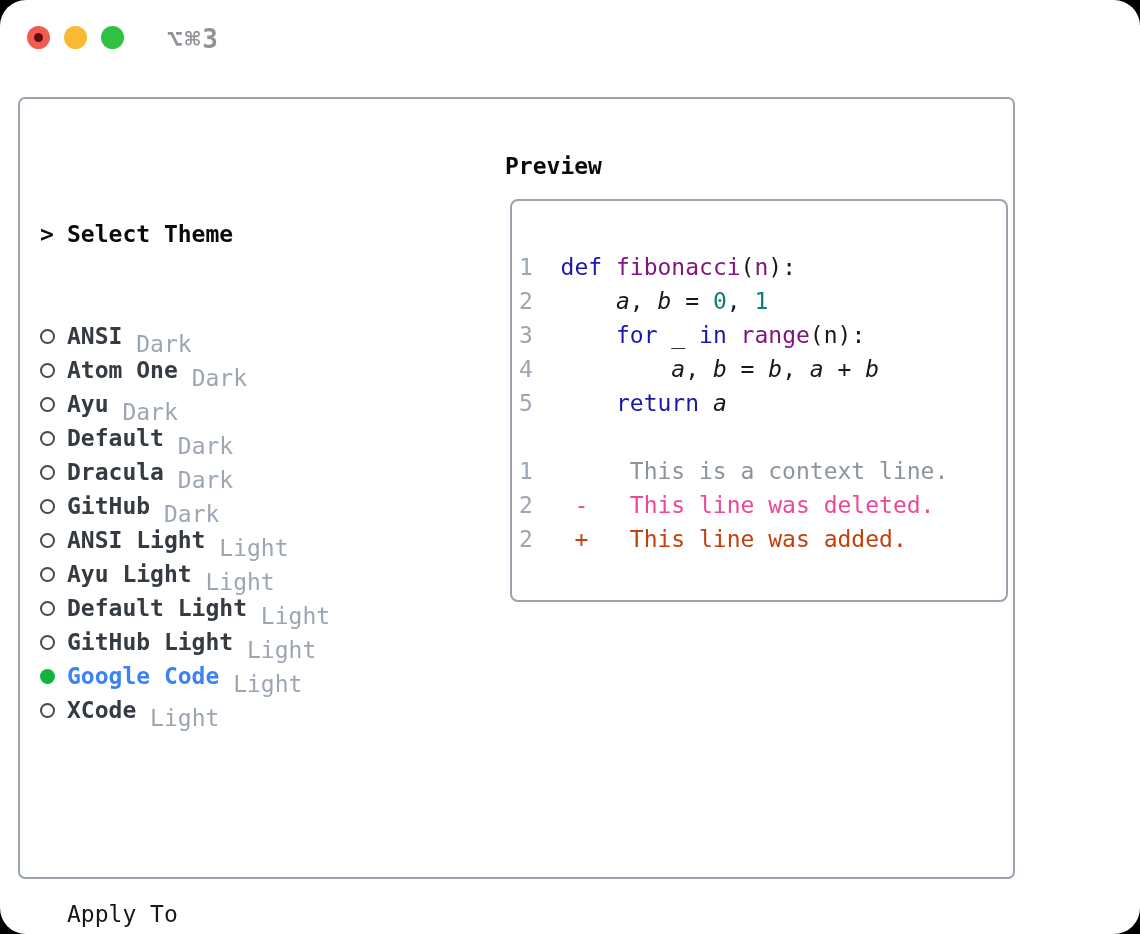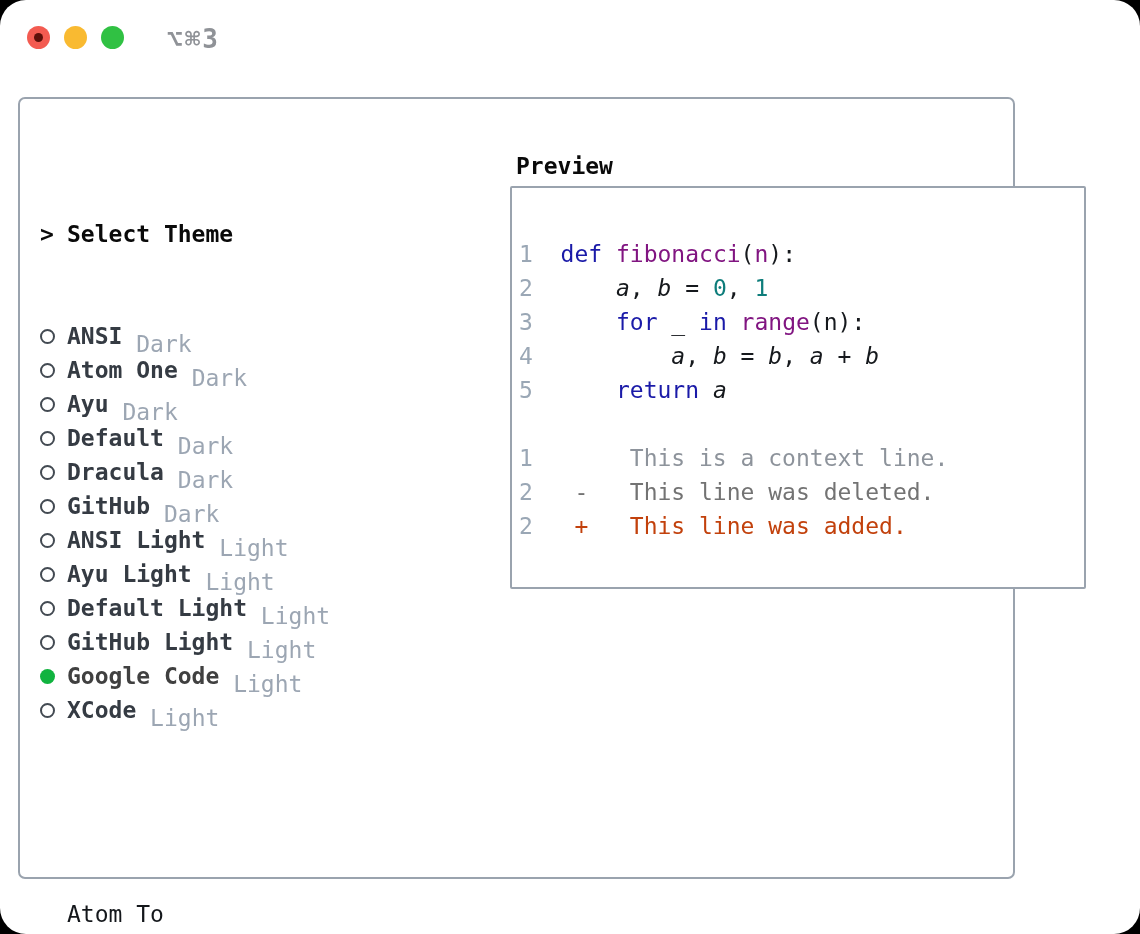--- a/index.html
+++ b/index.html
@@ -39,46 +39,46 @@
   .marker { width: 27px; display: flex; align-items: center; flex: none; }
   .cursor-glyph { font-weight: 700; color: #0a0a0a; }
   .radio {
     width: 15px; height: 15px; border-radius: 50%;
     border: 2px solid #434a52; background: transparent;
   }
   .radio.sel { border: none; background: #11b33f; }
   .hdr { font-weight: 700; color: #0a0a0a; }
   .subhdr { color: #14171b; }
   .tname { color: #353b43; font-weight: bold; }
-  .tname.sel { color: #404040; }
+  .tname.sel { color: #3b82f6; }
   .muted { color: #9ca6b3; margin-top: 16px; }
   .spacer { height: 34px; }
 
   
   .preview-label {
-    position: absolute; left: 496px; top: 50px;
+    position: absolute; left: 485px; top: 50px;
     font-size: 23px; line-height: 34px; font-weight: 700; color: #0a0a0a;
   }
   .preview-box {
-    position: absolute; left: 490px; top: 87px; width: 576px; height: 403px;
-    border: 2px solid #9aa3ae; border-radius: 2px; background: #fff;
+    position: absolute; left: 490px; top: 100px; width: 498px; height: 403px;
+    border: 2px solid #9aa3ae; border-radius: 8px; background: #fff;
   }
   .code {
     position: absolute; left: 7px; top: 49px;
     font-size: 23px; line-height: 34px; white-space: pre;
   }
   .cl { height: 34px; }
   .ln  { color: #9aa7b5; }
   .kw  { color: #1a1aa8; }
   .fn  { color: #811581; }
   .nm  { color: #0e7d7b; }
   .pl  { color: #16191d; }
   .vr  { color: #16191d; font-style: italic; }
   .ctx { color: #8d939b; }
-  .del { color: #737373; }
+  .del { color: #ec4899; }
   .add { color: #c2410c; }
 </style>
 </head>
 <body>
 
 <div class="window">
 
   <div class="traffic tl-red">
     <div class="tl-red-dot"></div>
   </div>
@@ -90,21 +90,21 @@
 
     <div class="leftcol">
       <div class="row">
         <span class="marker"><span class="cursor-glyph">&gt;</span></span>
         <span class="hdr">Select Theme</span>
       </div>
       <div id="theme-items"><div class="row"><span class="marker"><span class="radio"></span></span><span class="tname">ANSI</span><span class="muted"> Dark</span></div><div class="row"><span class="marker"><span class="radio"></span></span><span class="tname">Atom One</span><span class="muted"> Dark</span></div><div class="row"><span class="marker"><span class="radio"></span></span><span class="tname">Ayu</span><span class="muted"> Dark</span></div><div class="row"><span class="marker"><span class="radio"></span></span><span class="tname">Default</span><span class="muted"> Dark</span></div><div class="row"><span class="marker"><span class="radio"></span></span><span class="tname">Dracula</span><span class="muted"> Dark</span></div><div class="row"><span class="marker"><span class="radio"></span></span><span class="tname">GitHub</span><span class="muted"> Dark</span></div><div class="row"><span class="marker"><span class="radio"></span></span><span class="tname">ANSI Light</span><span class="muted"> Light</span></div><div class="row"><span class="marker"><span class="radio"></span></span><span class="tname">Ayu Light</span><span class="muted"> Light</span></div><div class="row"><span class="marker"><span class="radio"></span></span><span class="tname">Default Light</span><span class="muted"> Light</span></div><div class="row"><span class="marker"><span class="radio"></span></span><span class="tname">GitHub Light</span><span class="muted"> Light</span></div><div class="row"><span class="marker"><span class="radio sel"></span></span><span class="tname sel">Google Code</span><span class="muted"> Light</span></div><div class="row"><span class="marker"><span class="radio"></span></span><span class="tname">XCode</span><span class="muted"> Light</span></div></div>
       <div class="spacer"></div>
       <div class="row">
         <span class="marker"></span>
-        <span class="subhdr">Atom To</span>
+        <span class="subhdr">Apply To</span>
       </div>
       
       
       
       
     </div>
 
     <div class="preview-label">Preview</div>
 
     <div class="preview-box">

